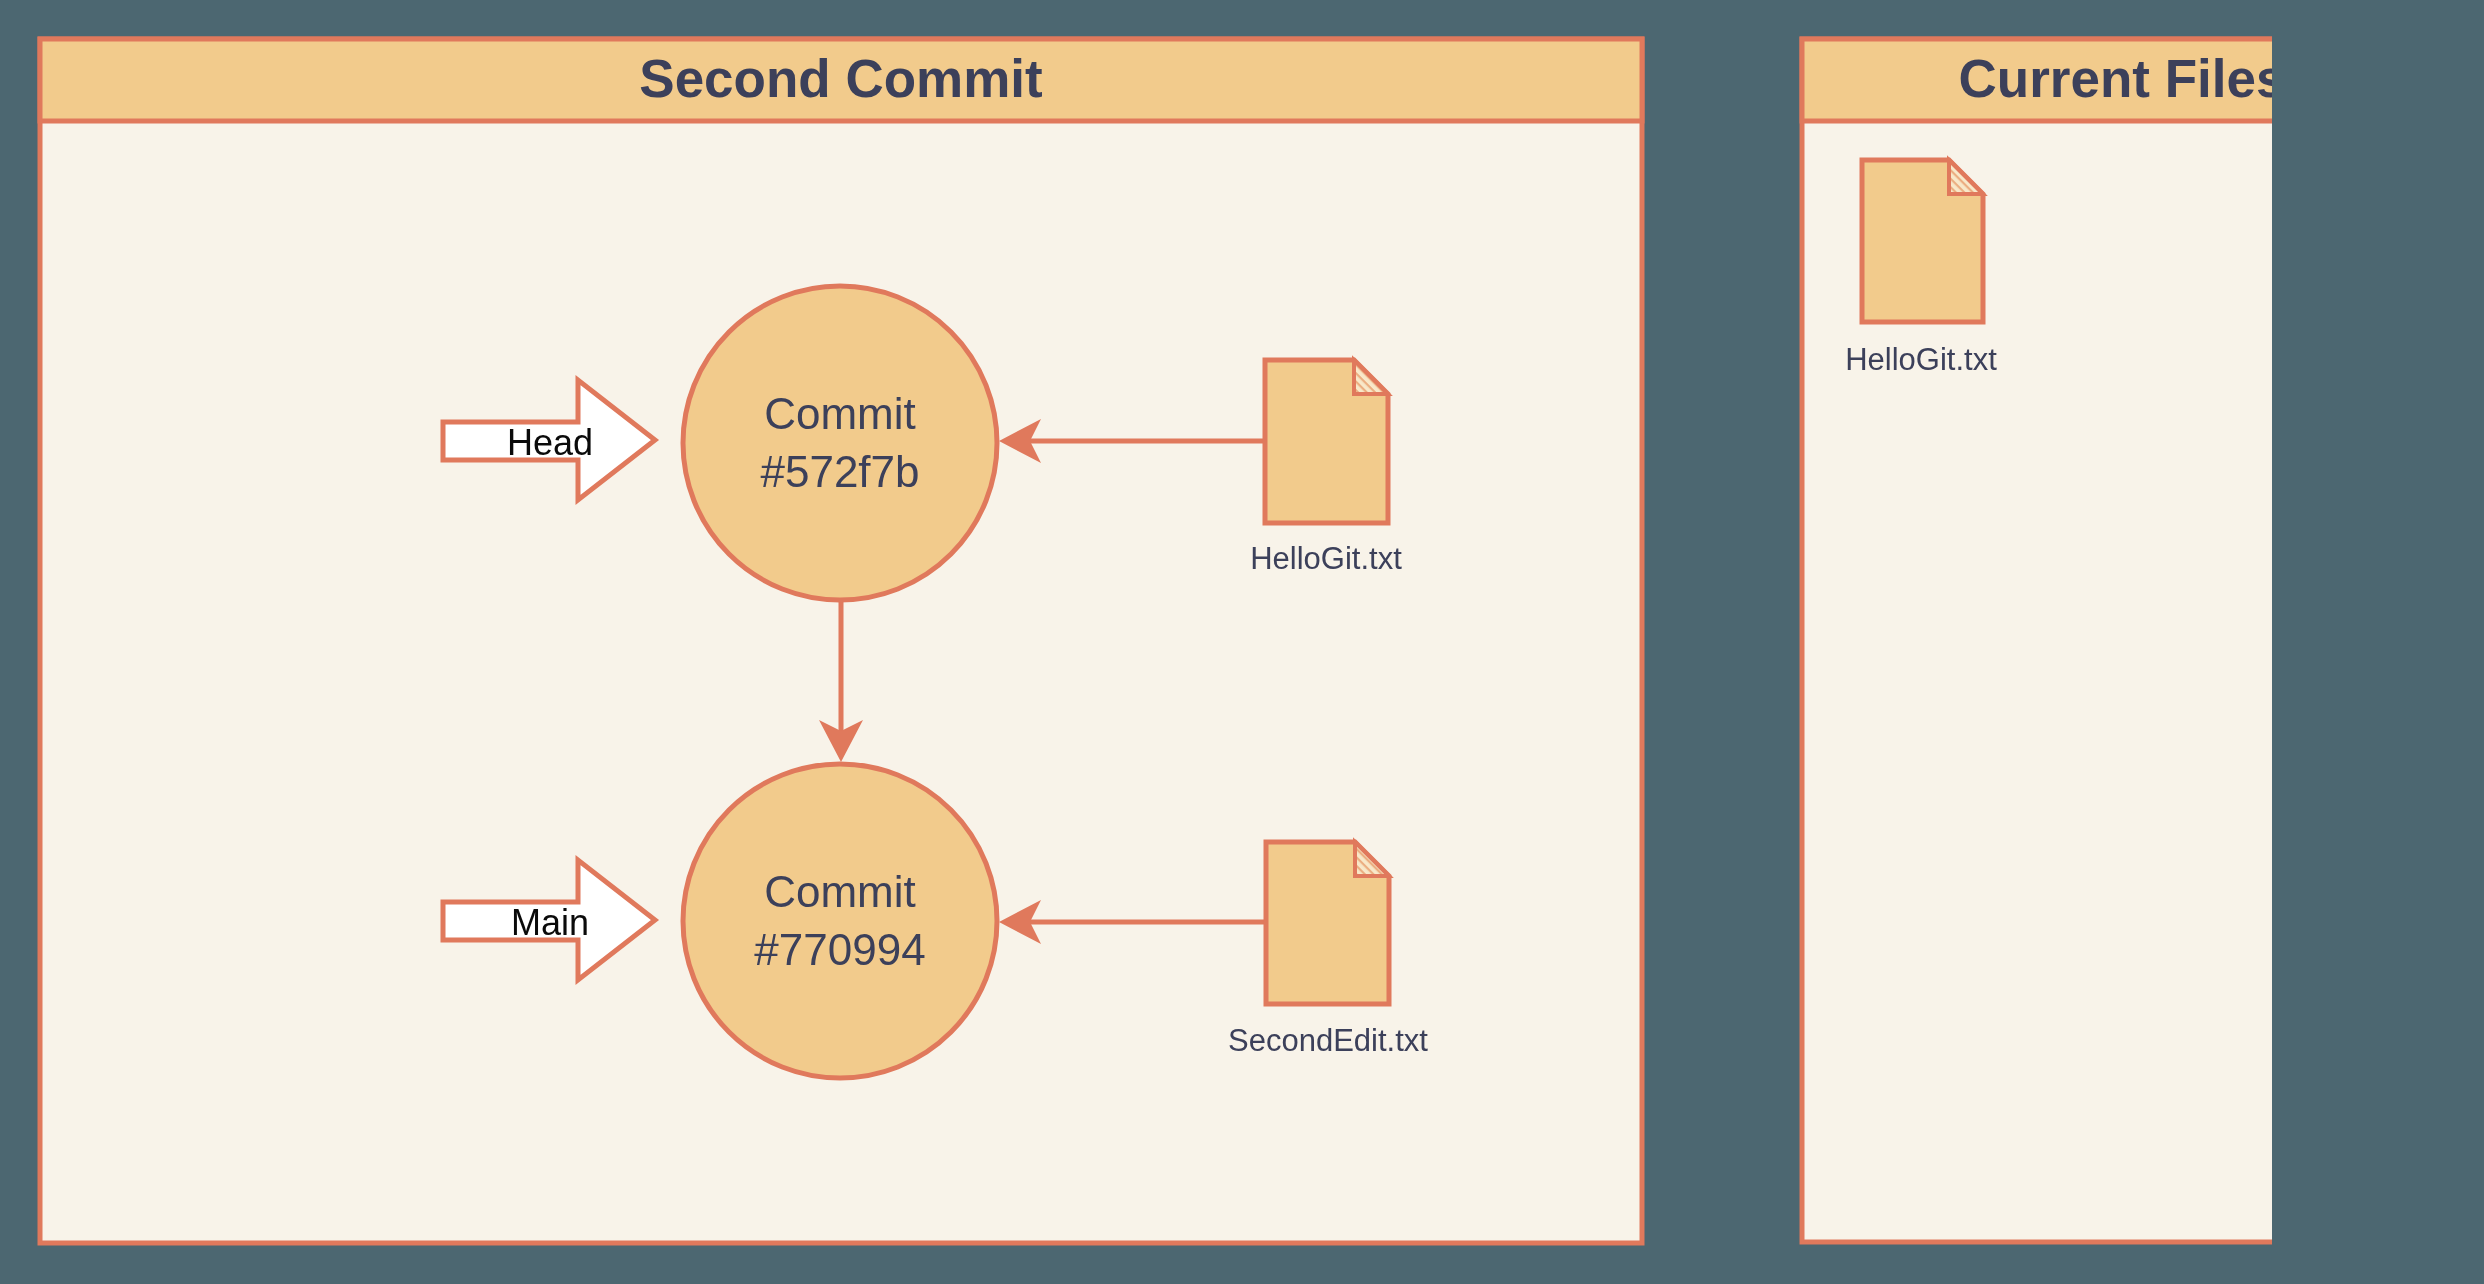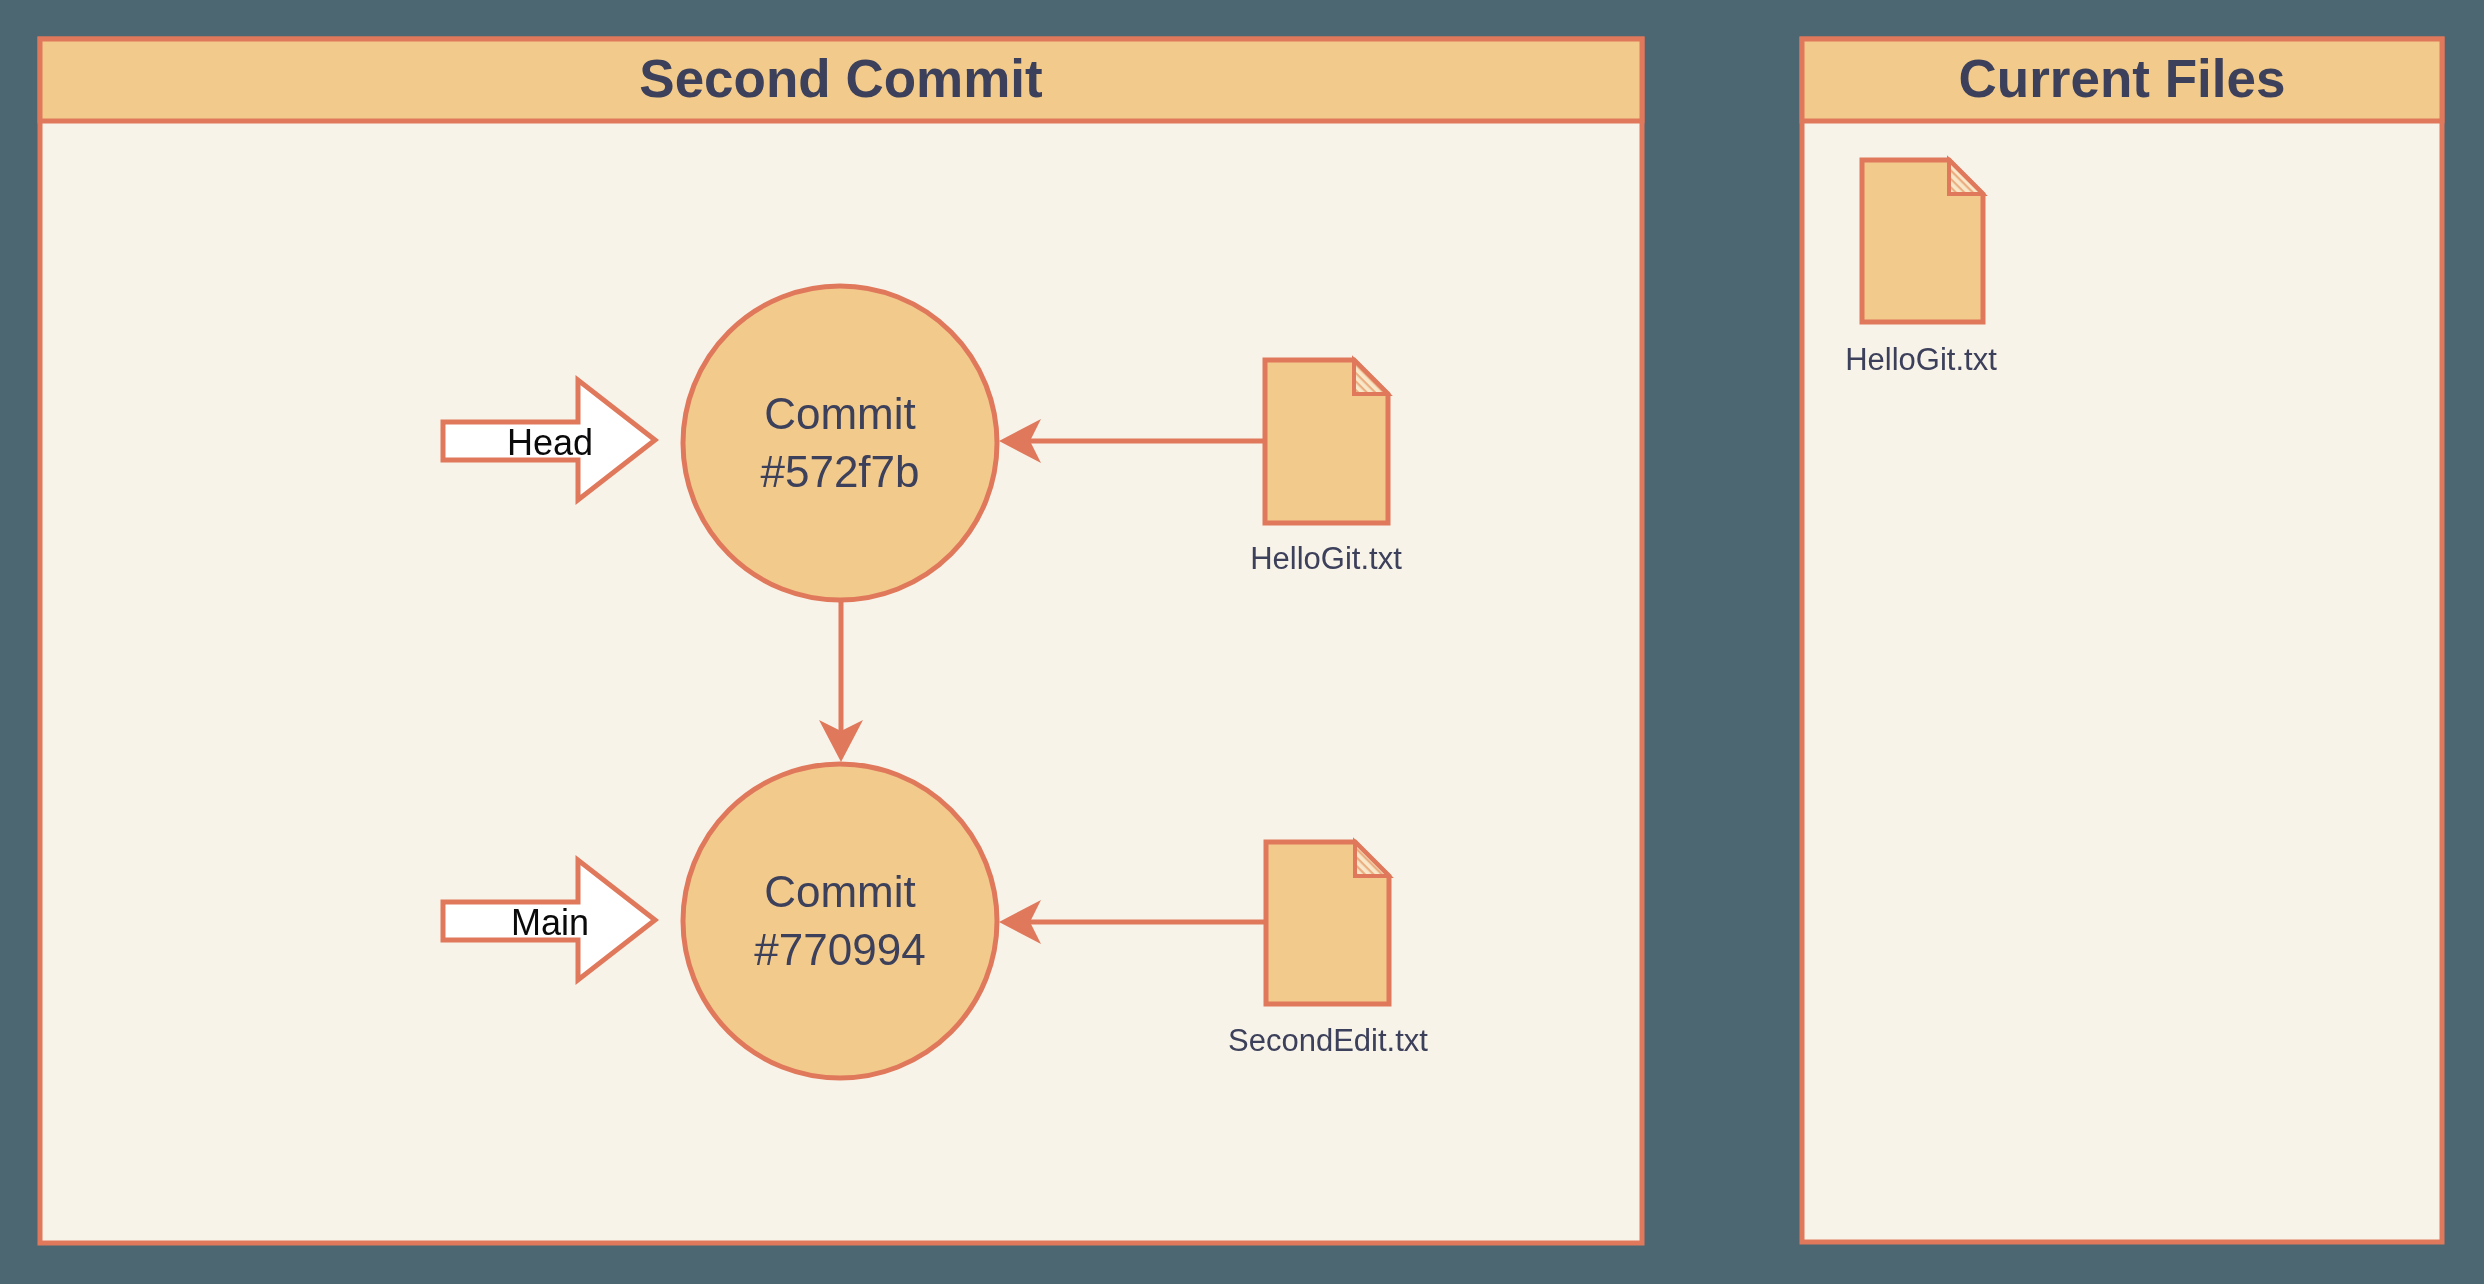--- a/index.html
+++ b/index.html
@@ -1,18 +1,18 @@
 <!DOCTYPE html>
 <html><head>
 <meta charset="utf-8">
 <style>
   html, body { margin: 0; padding: 0; background: #4C6771; }
   .stage {
     position: relative;
-    width: 2484px;
+    width: 2272px;
     height: 1284px;
     overflow: hidden;
     font-family: "Liberation Sans", sans-serif;
   }
   .stage svg { display: block; width: 2484px; height: 1284px; }
 
   .panel-title {
     font: 700 53px "Liberation Sans", sans-serif;
     fill: #3C405A;
     text-anchor: middle;

